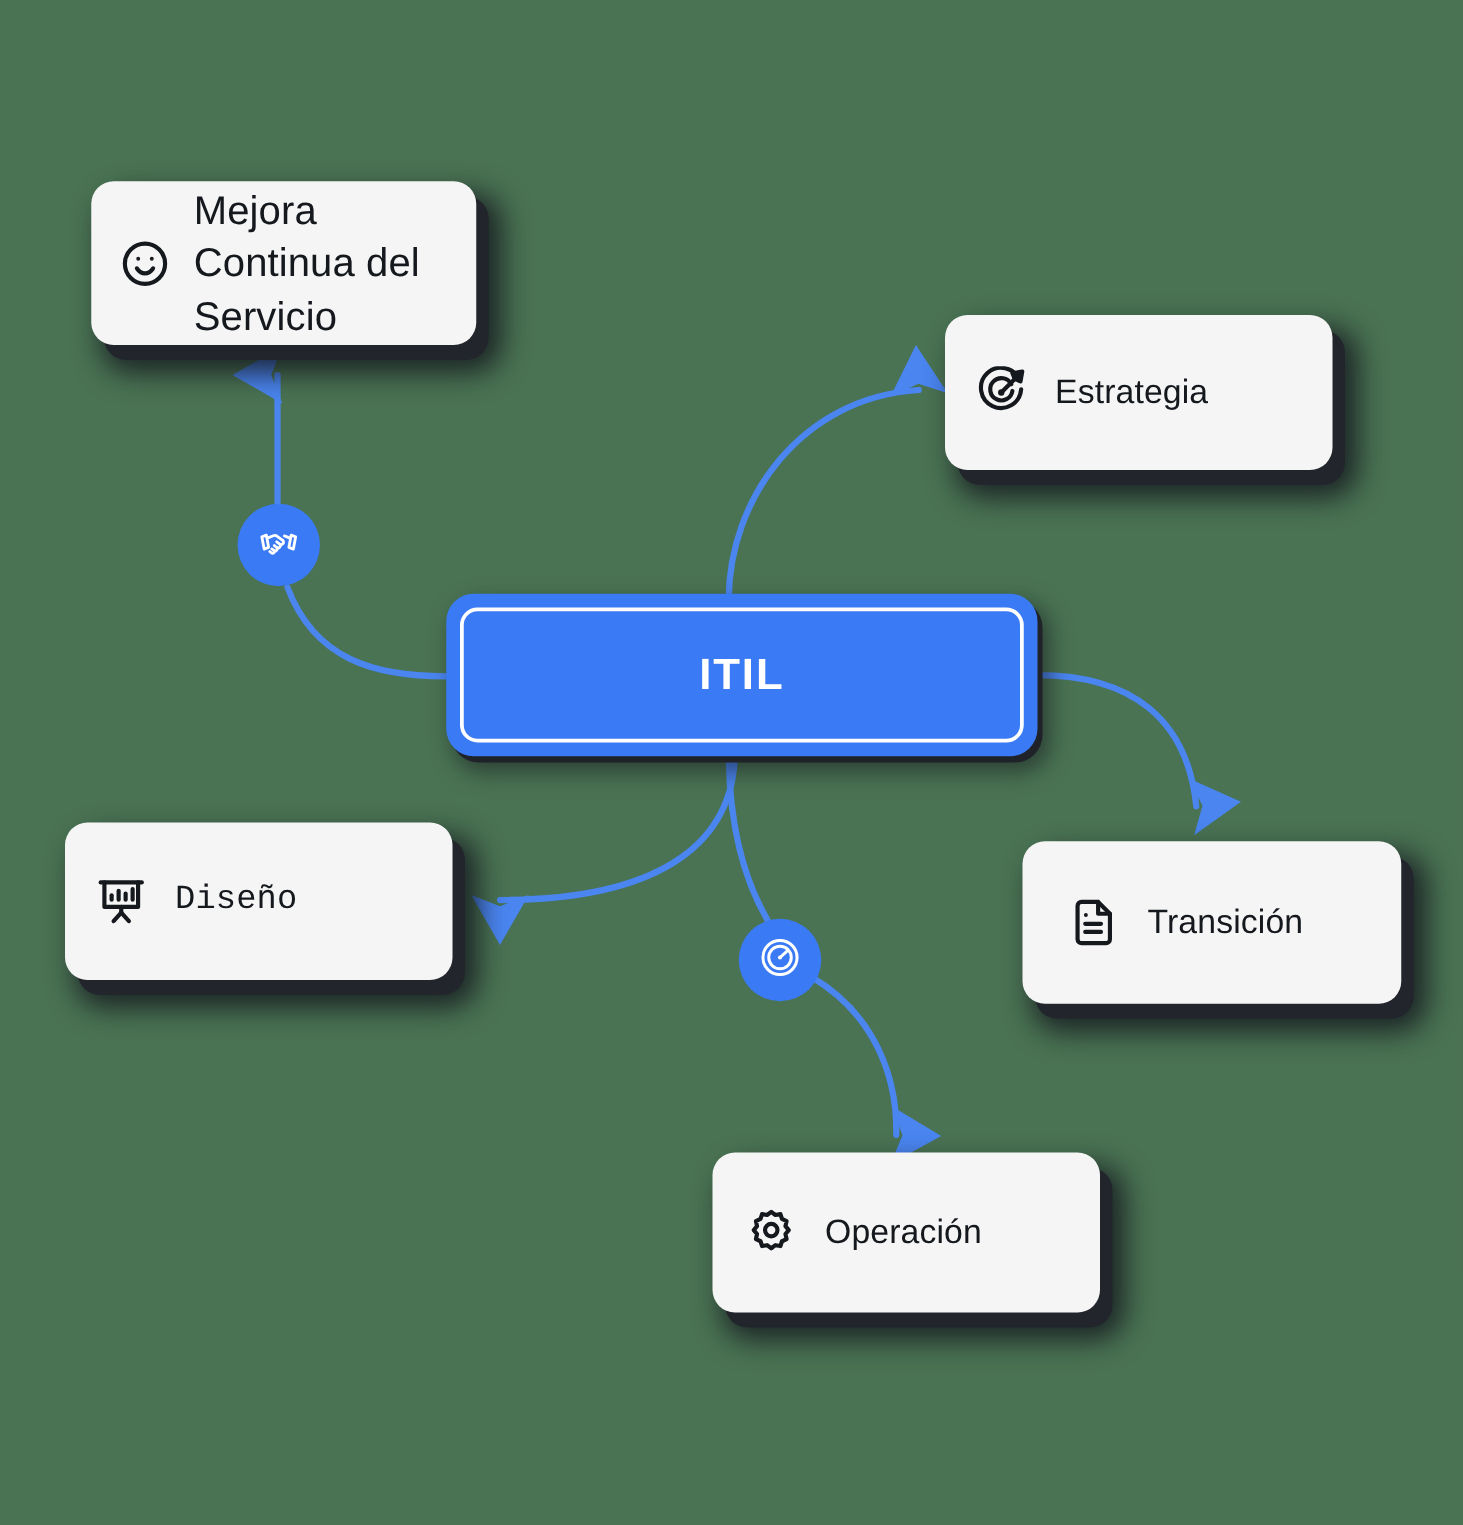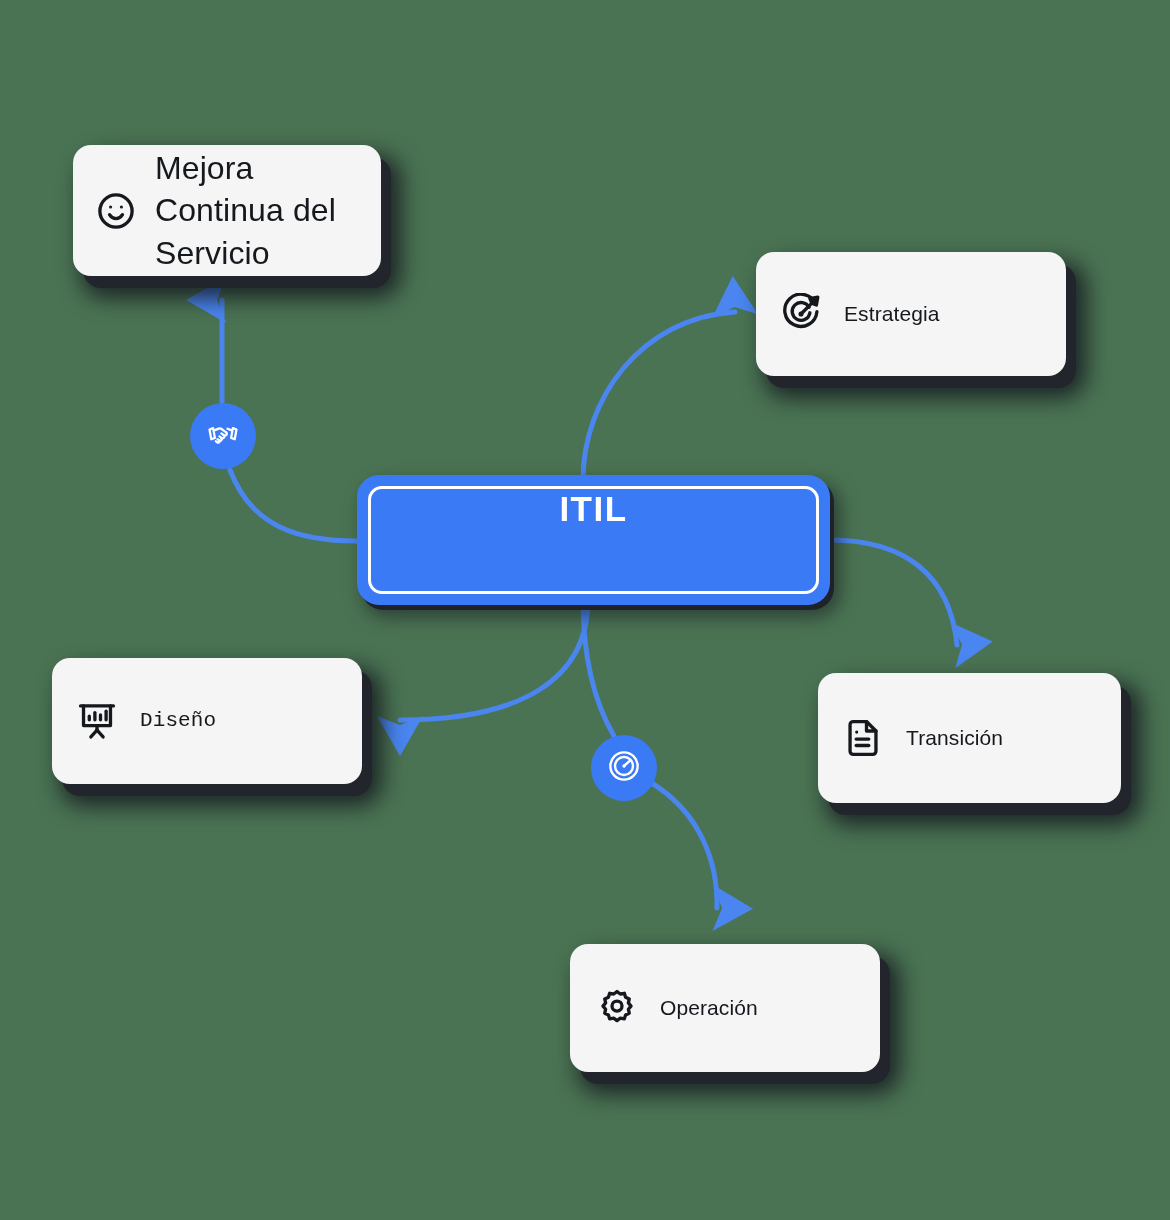--- a/index.html
+++ b/index.html
@@ -48,41 +48,41 @@
   }
   .card .ico {
     flex: 0 0 auto;
     display: flex;
     align-items: center;
     justify-content: center;
     color: #15181d;
   }
   .card .lbl {
     color: #15181d;
-    font-size: 21px;
+    font-size: 27px;
     line-height: 1.33;
     letter-spacing: .1px;
     white-space: pre-line;
   }
 
   
   #card-mejora     { left: 73px;  top: 145px; width: 308px; height: 131px; padding: 0 20px 0 22px; }
   #card-mejora .ico{ margin-right: 18px; }
   #card-mejora .lbl{ font-size: 32px; line-height: 1.33; }
 
   #card-estrategia { left: 756px; top: 252px; width: 310px; height: 124px; padding: 0 20px 0 24px; }
   #card-estrategia .ico { margin-right: 22px; }
 
   #card-diseno     { left: 52px;  top: 658px; width: 310px; height: 126px; padding: 0 20px 0 24px; font-family: Liberation Mono, monospace; }
   #card-diseno .ico{ margin-right: 22px; }
 
-  #card-transicion { left: 818px; top: 673px; width: 303px; height: 130px; padding: 0 20px 0 24px; }
+  #card-transicion { left: 818px; top: 673px; width: 303px; height: 130px; padding: 0 20px 0 36px; }
   #card-transicion .ico { margin-right: 22px; }
 
-  #card-operacion  { left: 570px; top: 944px; width: 310px; height: 128px; padding: 0 20px 0 26px; }
+  #card-operacion  { left: 570px; top: 922px; width: 310px; height: 128px; padding: 0 20px 0 26px; }
   #card-operacion .ico { margin-right: 22px; }
 
   
   #center-node {
     position: absolute;
     left: 357px;
     top: 475px;
     width: 473px;
     height: 130px;
     background: #3b7af5;
@@ -95,21 +95,21 @@
   #center-node .inner-border {
     position: absolute;
     left: 11px;
     top: 11px;
     right: 11px;
     bottom: 11px;
     border: 3px solid #ffffff;
     border-radius: 14px;
     box-sizing: border-box;
     display: flex;
-    align-items: flex-start;
+    align-items: center;
     justify-content: center;
   }
   #center-node .title {
     color: #ffffff;
     font-size: 35px;
     font-weight: bold;
     letter-spacing: 1.5px;
   }
 
   

